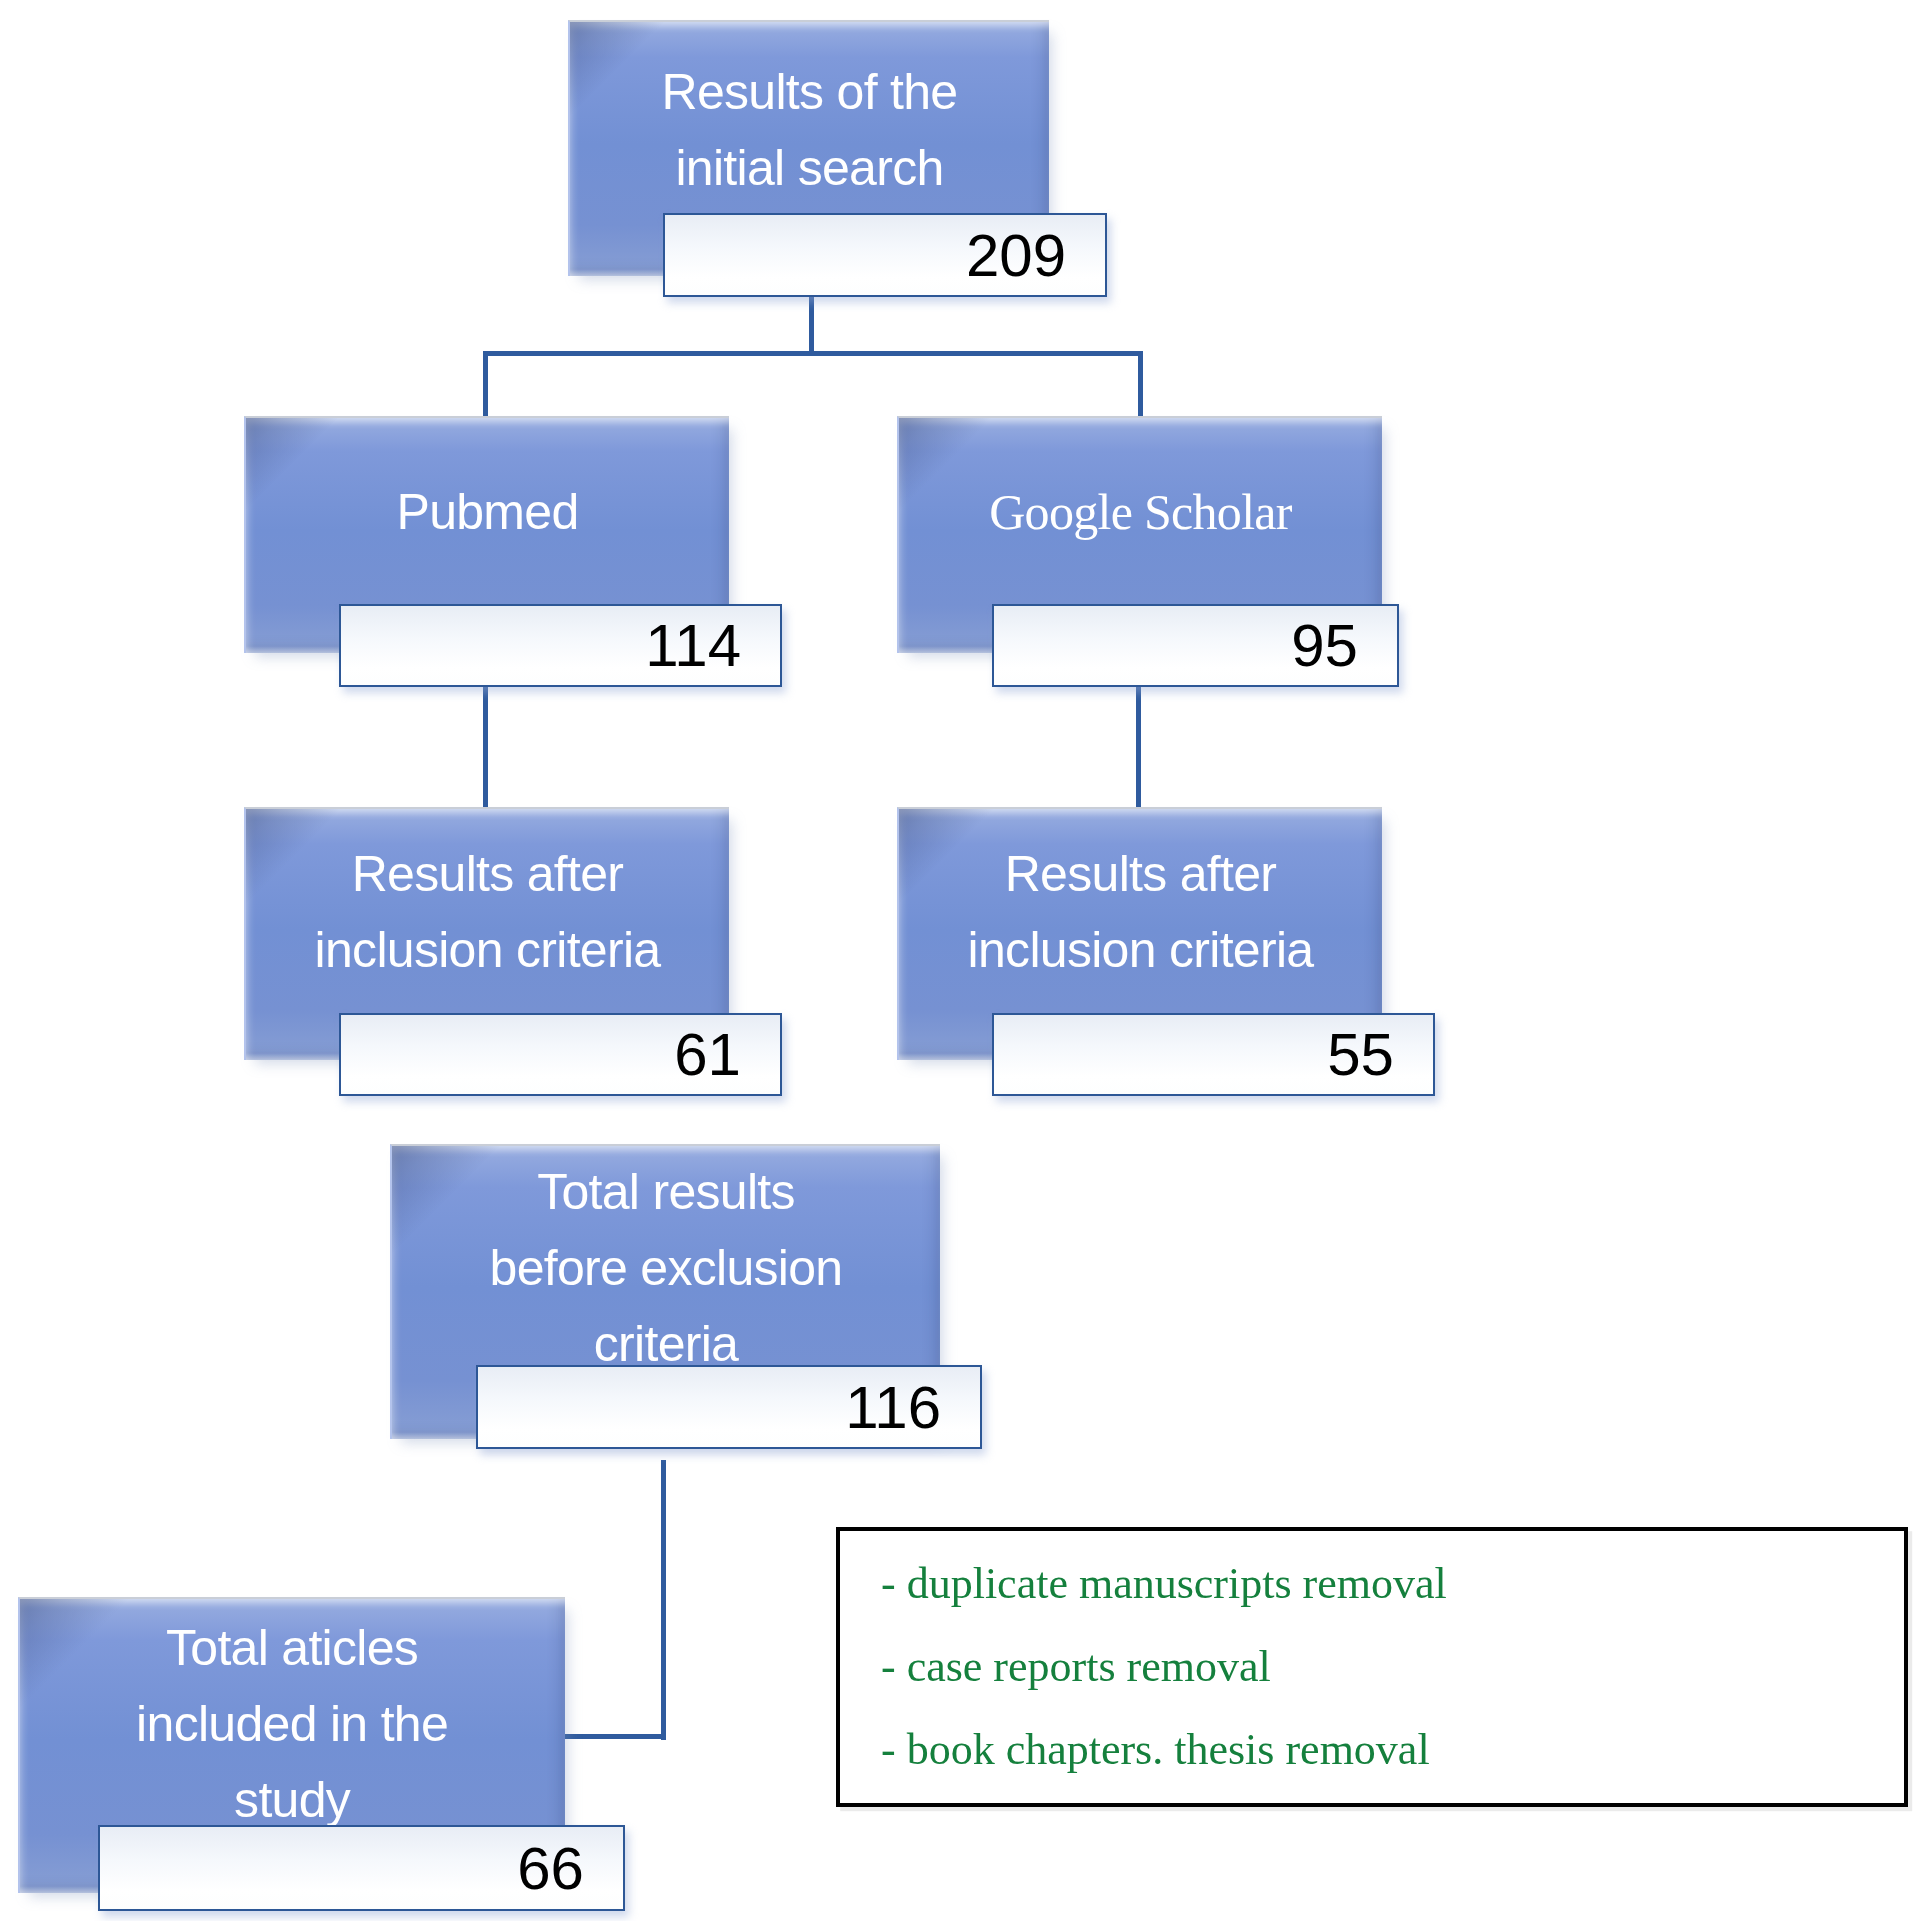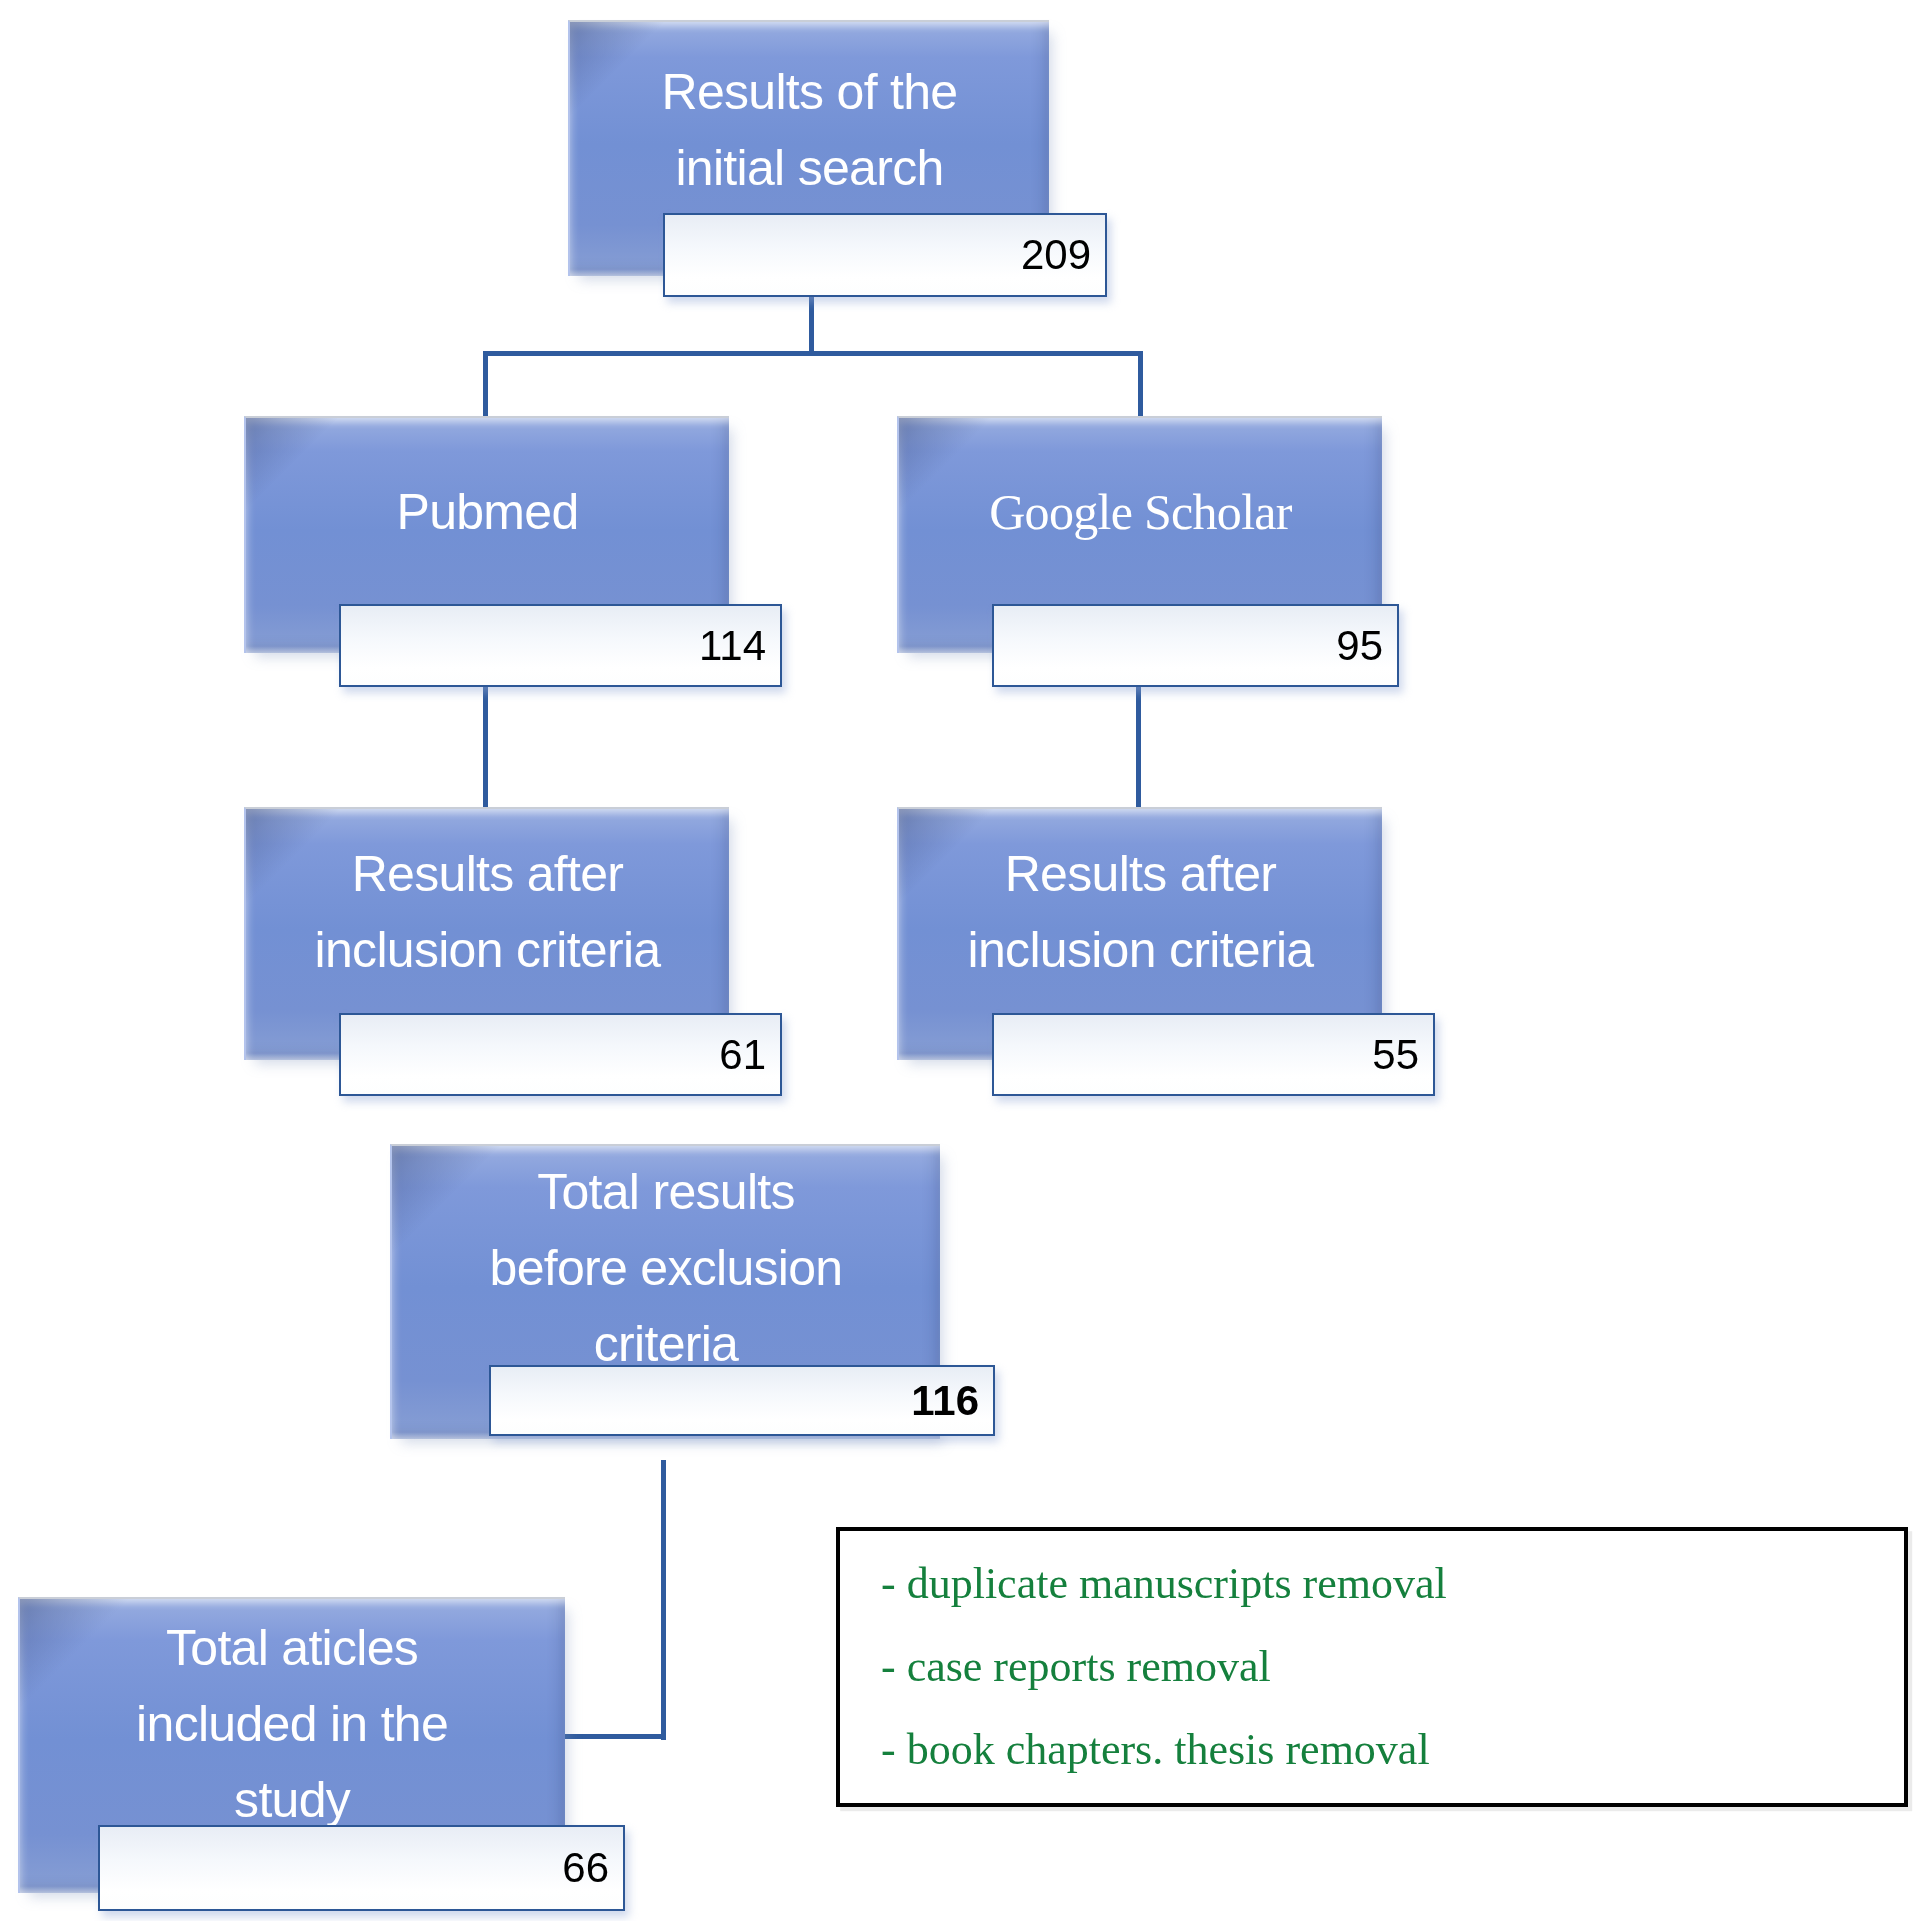--- a/index.html
+++ b/index.html
@@ -43,22 +43,22 @@
   .nlabel .line{display:block;}
   
   .vbox{
     position:absolute;
     z-index:3;
     background:linear-gradient(180deg,#e8edf5 0%,#f5f8fc 40%,#ffffff 78%,#fdfefe 100%);
     border:2.8px solid #2d5796;
     box-shadow:4.2px 5.6px 8.4px rgba(150,170,215,.45);
     display:flex;align-items:center;justify-content:flex-end;
     box-sizing:border-box;
-    padding-right:14px;
-    font-size:42px;
+    padding-right:39px;
+    font-size:60px;
     color:#000000;
     text-align:center;
   }
   
   .conn{position:absolute;z-index:1;background:#2f5b9e;}
   
   .note{
     position:absolute;z-index:2;
     background:#ffffff;
     border:4.9px solid #000000;
@@ -135,21 +135,21 @@
     <span>55</span>
   </div>
 
   <div class="bnode" style="left:390px;top:1144px;width:548px;height:293px;">
     <div class="nlabel" style="padding-top:8.4px;">
       <span class="line">Total results</span>
       <span class="line">before exclusion</span>
       <span class="line">criteria</span>
     </div>
   </div>
-  <div class="vbox" style="left:489px;top:1365px;width:506px;height:71px;font-weight:bold;">
+  <div class="vbox" style="left:476px;top:1365px;width:506px;height:84px;">
     <span>116</span>
   </div>
 
   <div class="bnode" style="left:17.6px;top:1597px;width:545px;height:294px;">
     <div class="nlabel" style="padding-top:11.2px;">
       <span class="line">Total aticles</span>
       <span class="line">included in the</span>
       <span class="line">study</span>
     </div>
   </div>

